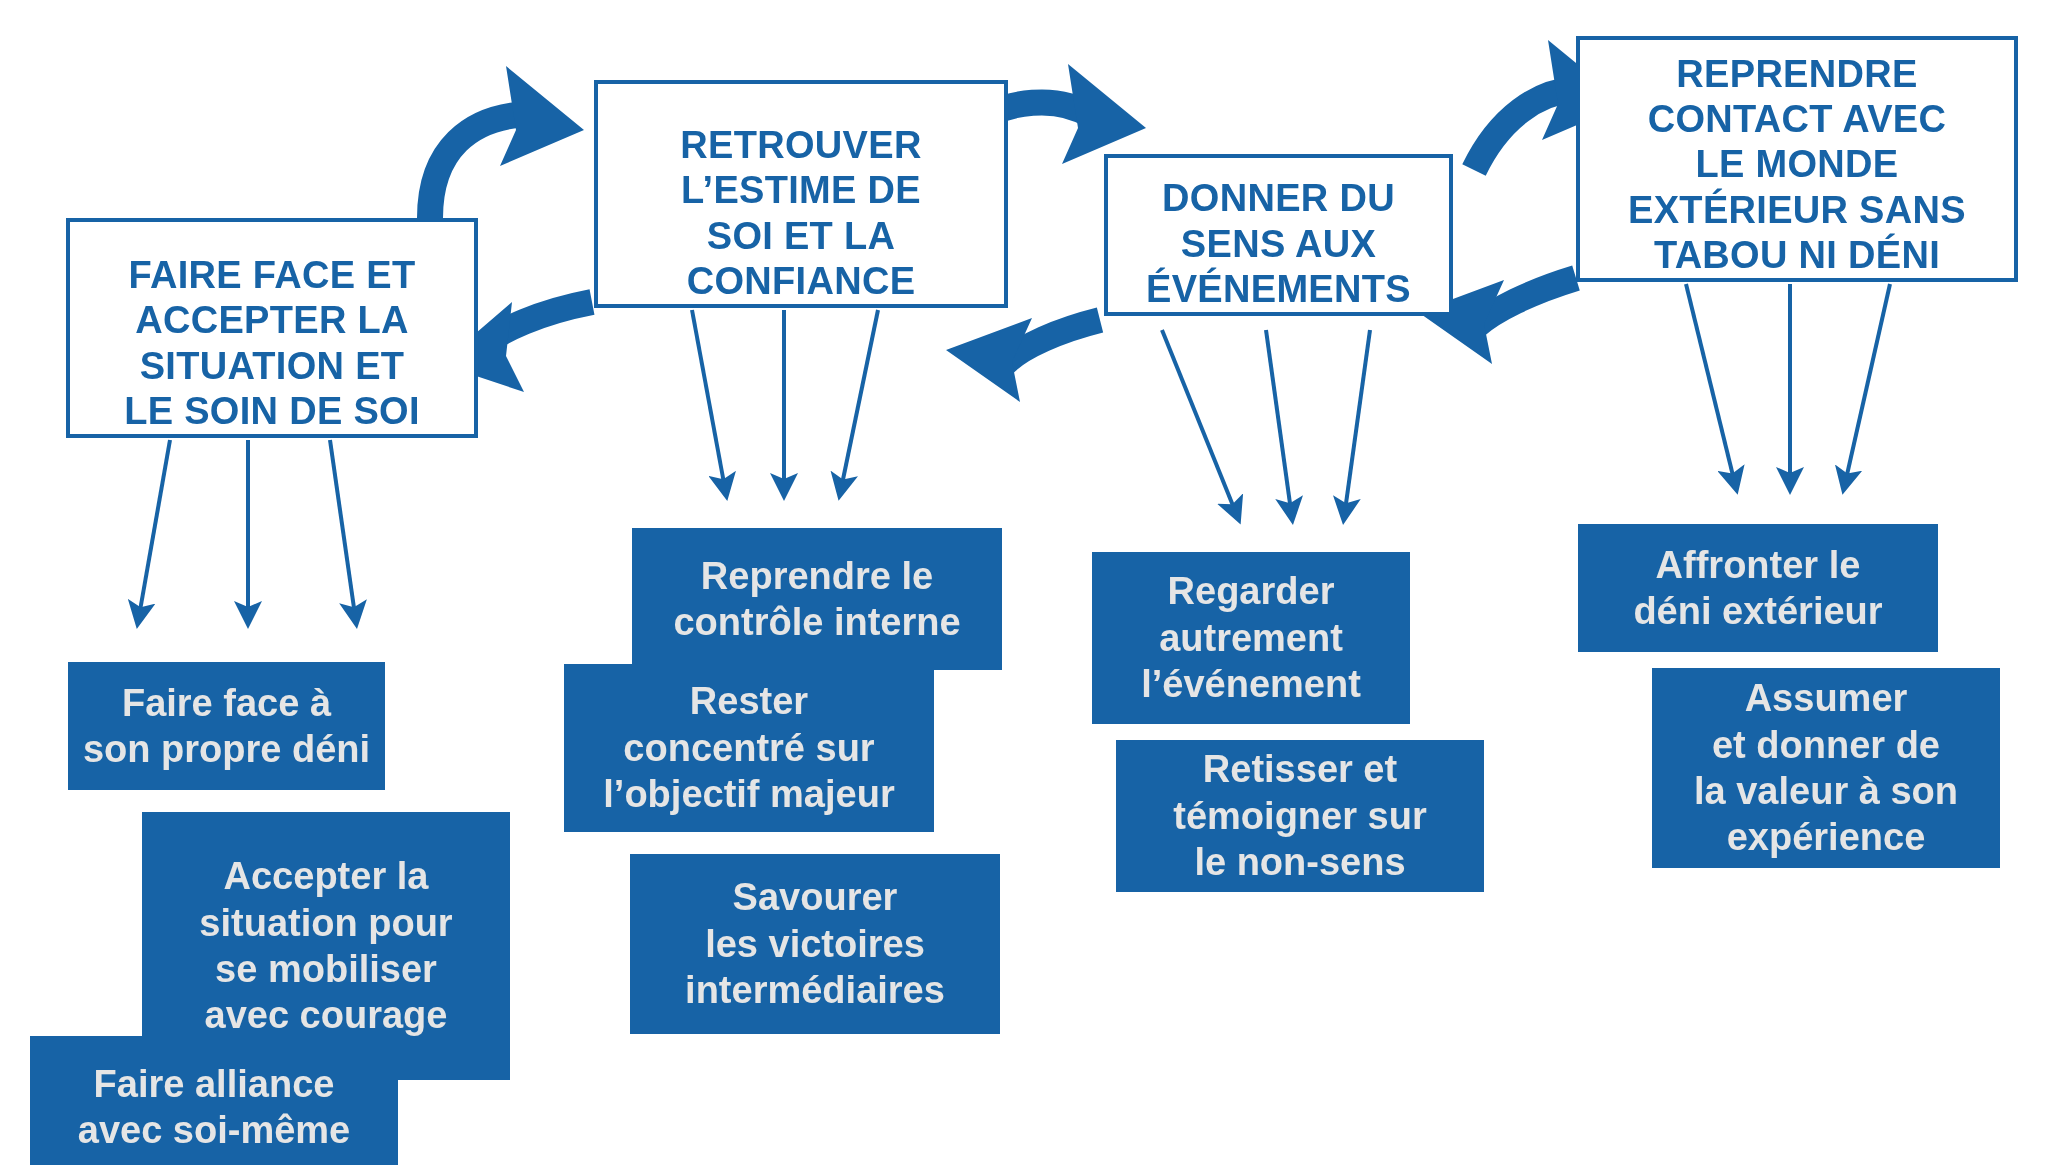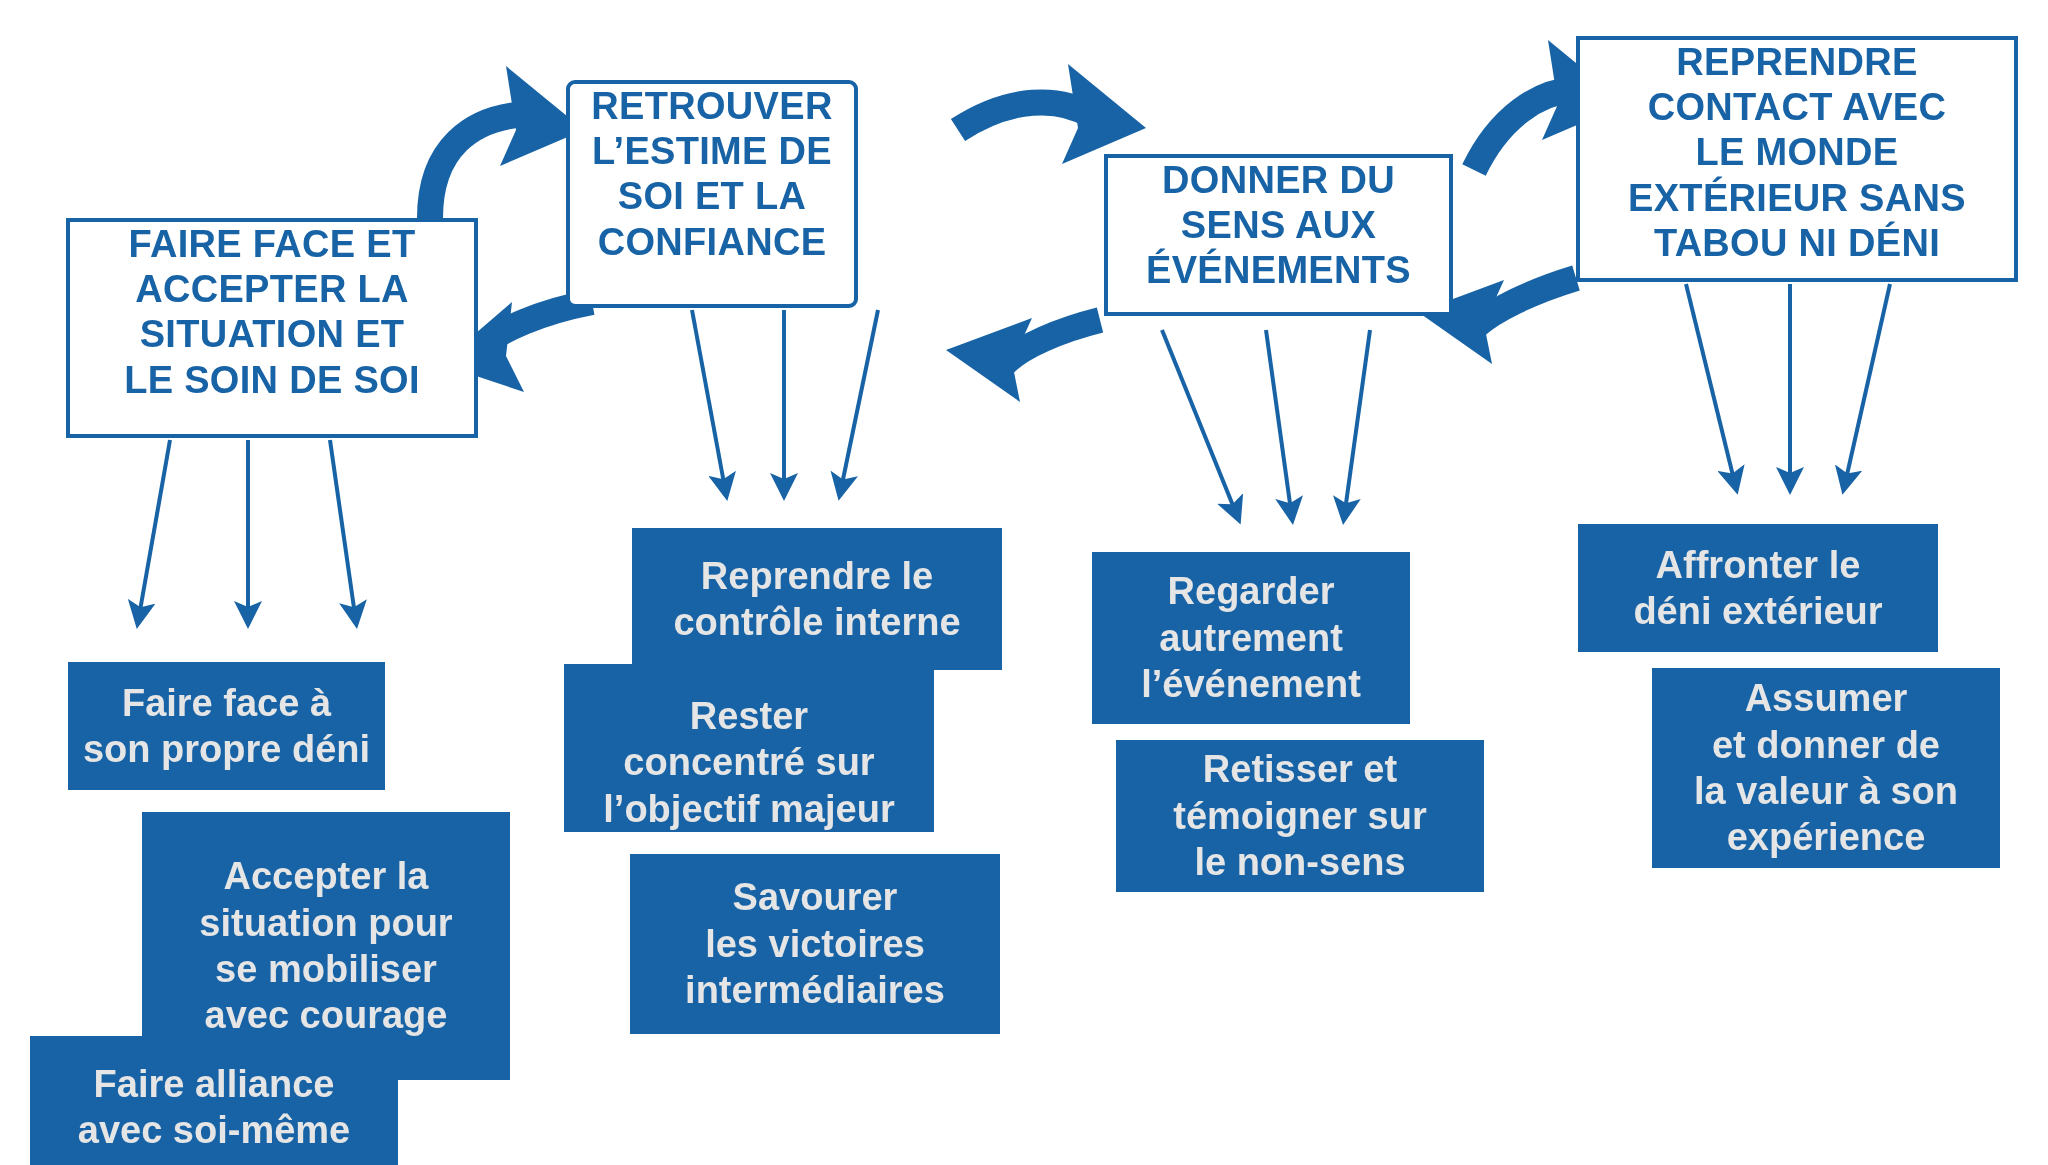--- a/index.html
+++ b/index.html
@@ -24,21 +24,21 @@
     pointer-events: none;
   }
 
   
   .stage-box {
     position: absolute;
     box-sizing: border-box;
     background: #ffffff;
     border: 4px solid #1763a6;
     display: flex;
-    align-items: flex-start;
+    align-items: flex-end;
     justify-content: center;
     text-align: center;
     z-index: 3;
   }
   .stage-box .stage-label {
     color: #1763a6;
     font-weight: 700;
     text-transform: uppercase;
     letter-spacing: 0.3px;
     line-height: 1.19;
@@ -60,37 +60,37 @@
   .action-box .action-label {
     color: #e5e5e5;
     font-weight: 700;
     line-height: 1.22;
     padding: 0 10px;
     white-space: pre-line;
   }
 
   .s1 { left: 66px;  top: 218px; width: 412px; height: 220px; }
   .s1 .stage-label { font-size: 38px; }
-  .s2 { left: 566px; top: 80px;  width: 292px; height: 228px; border-radius: 9px; }
+  .s2 { left: 594px; top: 80px;  width: 414px; height: 228px; }
   .s2 .stage-label { font-size: 38px; }
   .s3 { left: 1104px;top: 154px; width: 349px; height: 162px; }
   .s3 .stage-label { font-size: 38px; }
   .s4 { left: 1576px;top: 36px;  width: 442px; height: 246px; }
   .s4 .stage-label { font-size: 38px; }
 
   .a1 { left: 68px;  top: 662px; width: 317px; height: 128px; }
   .a1 .action-label { font-size: 38px; }
   .a2 { left: 142px; top: 812px; width: 368px; height: 268px; }
   .a2 .action-label { font-size: 38px; }
   .a3 { left: 30px;  top: 1036px;width: 368px; height: 142px; }
   .a3 .action-label { font-size: 38px; }
 
   .b1 { left: 632px; top: 528px; width: 370px; height: 142px; }
   .b1 .action-label { font-size: 38px; }
-  .b2 { left: 564px; top: 664px; width: 370px; height: 168px; align-items: flex-end; }
+  .b2 { left: 564px; top: 664px; width: 370px; height: 168px; }
   .b2 .action-label { font-size: 38px; }
   .b3 { left: 630px; top: 854px; width: 370px; height: 180px; }
   .b3 .action-label { font-size: 38px; }
 
   .c1 { left: 1092px;top: 552px; width: 318px; height: 172px; }
   .c1 .action-label { font-size: 38px; }
   .c2 { left: 1116px;top: 740px; width: 368px; height: 152px; }
   .c2 .action-label { font-size: 38px; }
 
   .d1 { left: 1578px;top: 524px; width: 360px; height: 128px; }

